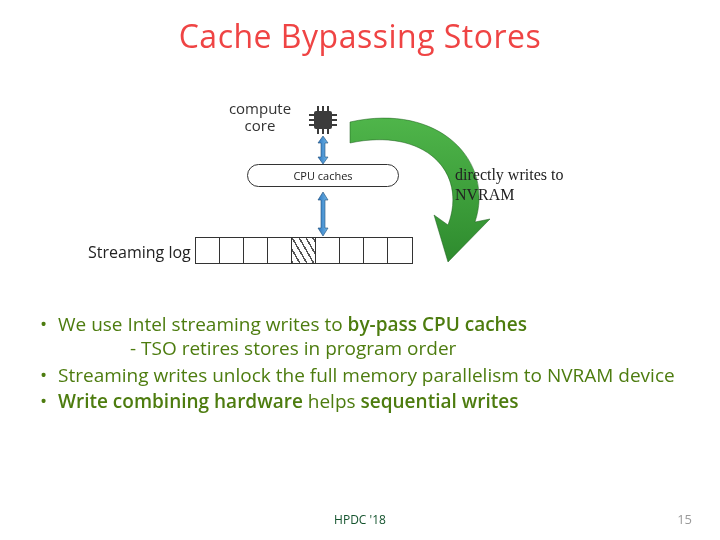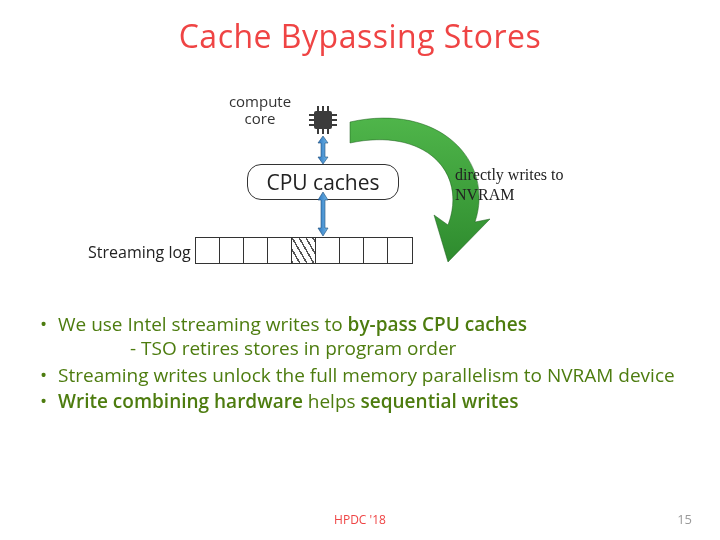--- a/index.html
+++ b/index.html
@@ -47,21 +47,21 @@
   .chip-pin.h { width: 5px; height: 2px; }
   .chip-pin.v { width: 2px; height: 5px; }
   .dbl-arrow {
     position: absolute;
     width: 14px;
   }
   .cpu-caches {
     position: absolute;
     border: 1.5px solid #333;
     border-radius: 14px;
-    font-size: 21px;
+    font-size: 11px;
     text-align: center;
     background: #fff;
     color: #222;
     padding: 3px 0;
   }
   .annot {
     position: absolute;
     font-size: 16px;
     color: #222;
     line-height: 1.25;
@@ -107,40 +107,40 @@
     left: 0;
     top: 0;
   }
   .bullets .sub { padding-left: 90px; margin-top: -2px; margin-bottom: 2px; }
   .footer-center {
     position: absolute;
     bottom: 12px;
     width: 720px;
     text-align: center;
     font-size: 12px;
-    color: #ef4444;
+    color: #14532d;
   }
   .footer-right {
     position: absolute;
     bottom: 12px;
     right: 28px;
     font-size: 13px;
     color: #9a9a9a;
     margin-left: 31px;
   }
   b { font-weight: 600; }
 </style>
 </head>
 <body>
 
 <h1 class="title">Cache Bypassing Stores</h1>
 
 <div class="diagram">
 
-  <div class="compute-label" style="left:225px; top:36px; width:70px;">compute<br>core</div>
+  <div class="compute-label" style="left:225px; top:43px; width:70px;">compute<br>core</div>
 
   <div class="chip" style="left:309px; top:49px;">
     <div class="chip-body"></div>
     <div class="chip-pin h" style="left:0; top:8px;"></div>
     <div class="chip-pin h" style="left:0; top:13px;"></div>
     <div class="chip-pin h" style="left:0; top:18px;"></div>
     <div class="chip-pin h" style="right:0; top:8px;"></div>
     <div class="chip-pin h" style="right:0; top:13px;"></div>
     <div class="chip-pin h" style="right:0; top:18px;"></div>
     <div class="chip-pin v" style="top:0; left:8px;"></div>

